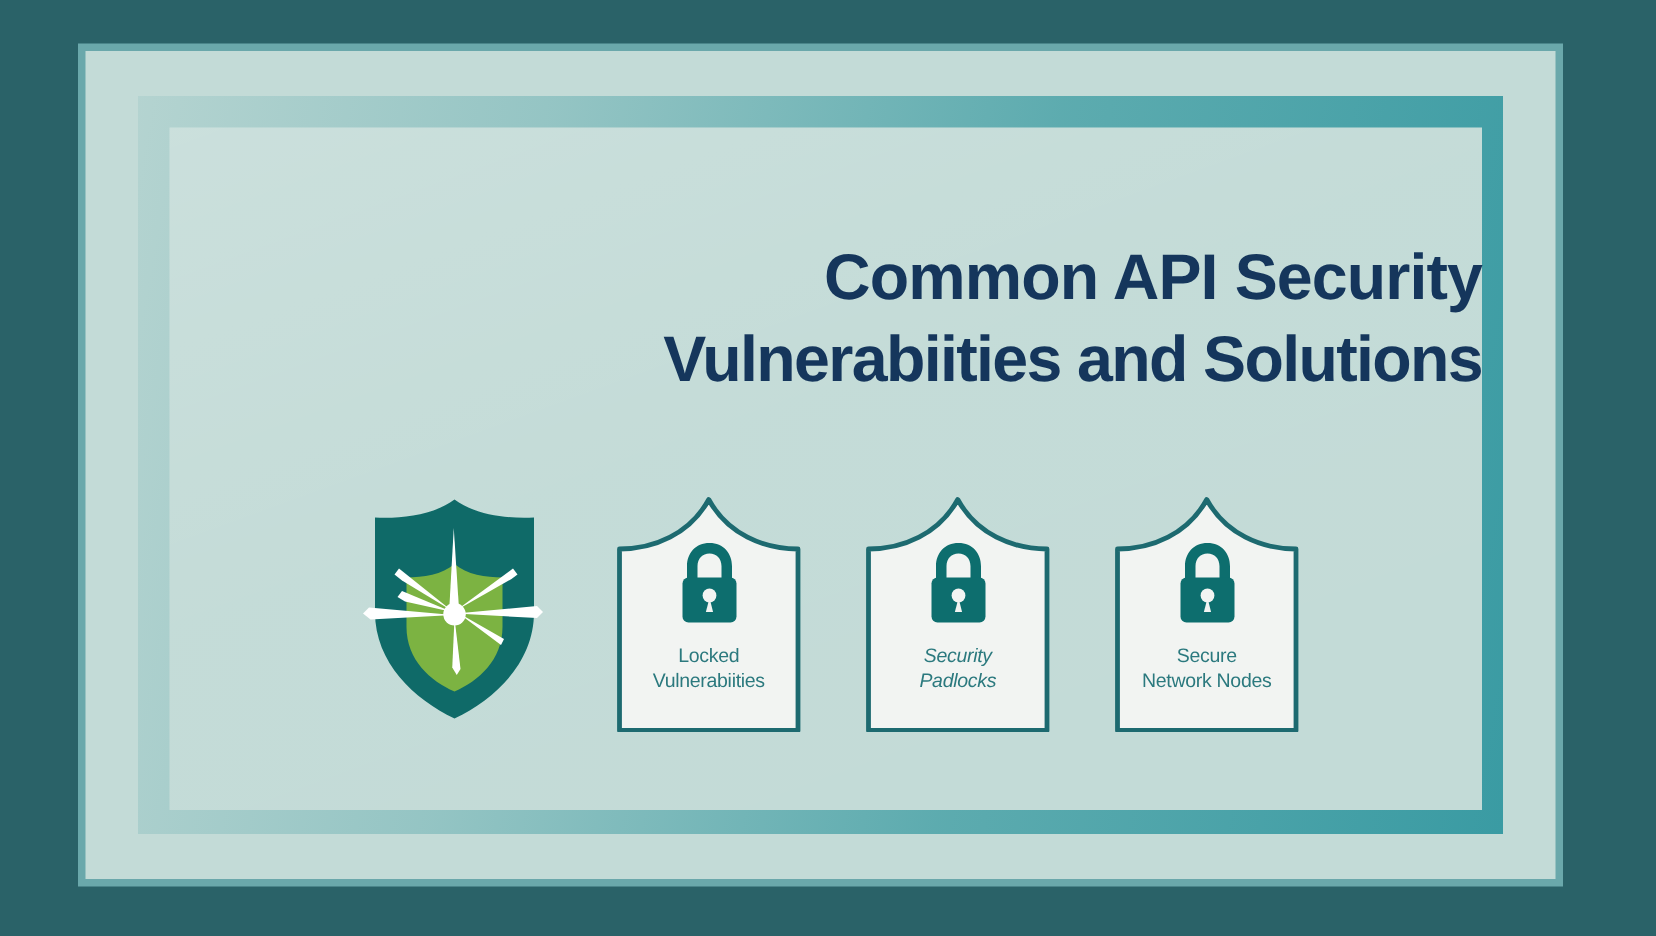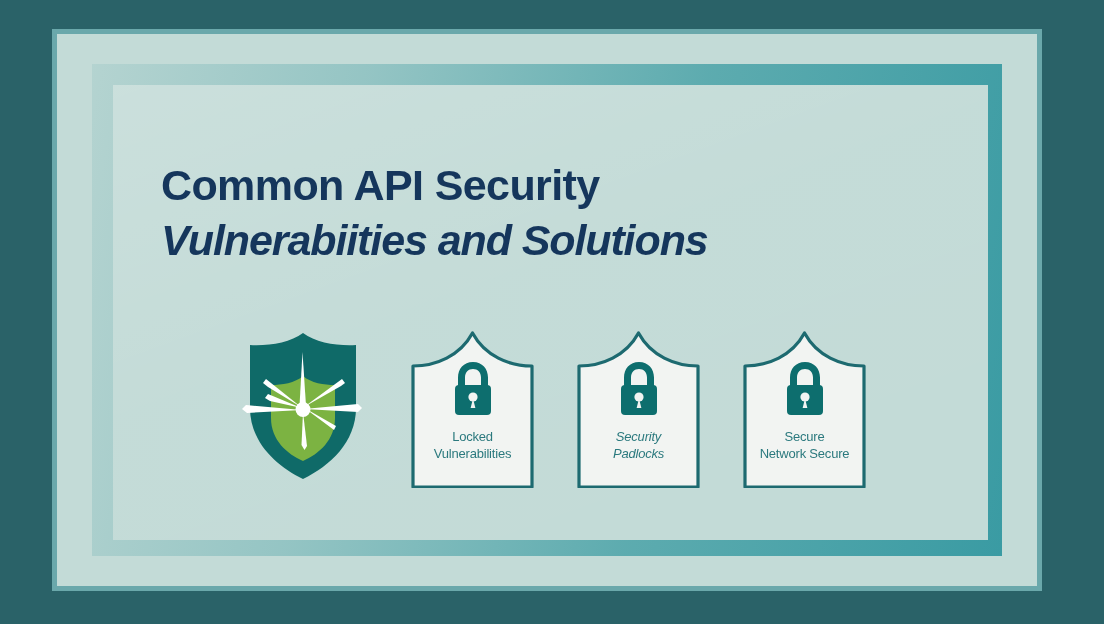--- a/index.html
+++ b/index.html
@@ -71,31 +71,30 @@
        rgba(255,255,255,0.02) 45%,
        rgba(255,255,255,0.00) 100%);
     pointer-events:none;
   }
 
   
   .title-block {
     position:absolute;
     left:113px; top:158px;
     width:875px;
-    text-align:left;
+    text-align:right;
     color:#15365c;
     font-weight:bold;
     font-size:43px;
     line-height:1.27;
     letter-spacing:-0.6px;
     font-family:"Liberation Sans", sans-serif;
-    margin-left:48px;
   }
   .title-line { display:block; white-space:nowrap; }
-  .title-line.l2 { letter-spacing:-1.1px;font-style:italic; }
+  .title-line.l2 { letter-spacing:-1.1px; }
 
   
   .icon-row {
     position:absolute;
     left:113px; top:316px;
     width:745px; height:170px;padding-left:20px;
   }
 
   
   .hero-shield {
@@ -178,21 +177,21 @@
       <div class="badge-lock">
         <svg width="48" height="56" viewBox="0 0 48 56" xmlns="http://www.w3.org/2000/svg">
           <path d="M24 2 C14.6 2 9 9 9 17.5 L9 27 L16 27 L16 17.5 C16 12.4 19.3 9 24 9 C28.7 9 32 12.4 32 17.5 L32 27 L39 27 L39 17.5 C39 9 33.4 2 24 2 Z" fill="#0d6e6e"></path>
           <rect x="6" y="25" width="36" height="30" rx="4" fill="#0d6e6e"></rect>
           <circle cx="24" cy="37" r="4.6" fill="#f2f4f2"></circle>
           <path d="M24 38.5 L26.4 48 L21.6 48 Z" fill="#f2f4f2"></path>
         </svg>
       </div>
       <div class="badge-caption">
         <span class="cl">Locked</span>
-        <span class="cl">Vulnerabilities</span>
+        <span class="cl">Vulnerabiities</span>
       </div>
     </div>
 
     <div class="badge b2">
       <svg width="137" height="158" viewBox="0 0 137 158" xmlns="http://www.w3.org/2000/svg">
         <path d="M9 157 L9 36 C32 36 56 26 68.5 3 C81 26 105 36 128 36 L128 157 Z" fill="#f2f4f2" stroke="#1d6a70" stroke-width="3.2" stroke-linejoin="round"></path>
       </svg>
       <div class="badge-lock">
         <svg width="48" height="56" viewBox="0 0 48 56" xmlns="http://www.w3.org/2000/svg">
           <path d="M24 2 C14.6 2 9 9 9 17.5 L9 27 L16 27 L16 17.5 C16 12.4 19.3 9 24 9 C28.7 9 32 12.4 32 17.5 L32 27 L39 27 L39 17.5 C39 9 33.4 2 24 2 Z" fill="#0d6e6e"></path>
@@ -214,18 +213,18 @@
       <div class="badge-lock">
         <svg width="48" height="56" viewBox="0 0 48 56" xmlns="http://www.w3.org/2000/svg">
           <path d="M24 2 C14.6 2 9 9 9 17.5 L9 27 L16 27 L16 17.5 C16 12.4 19.3 9 24 9 C28.7 9 32 12.4 32 17.5 L32 27 L39 27 L39 17.5 C39 9 33.4 2 24 2 Z" fill="#0d6e6e"></path>
           <rect x="6" y="25" width="36" height="30" rx="4" fill="#0d6e6e"></rect>
           <circle cx="24" cy="37" r="4.6" fill="#f2f4f2"></circle>
           <path d="M24 38.5 L26.4 48 L21.6 48 Z" fill="#f2f4f2"></path>
         </svg>
       </div>
       <div class="badge-caption">
         <span class="cl">Secure</span>
-        <span class="cl">Network Secure</span>
+        <span class="cl">Network Nodes</span>
       </div>
     </div>
 
   </div>
 </div>
 
 </body></html>

